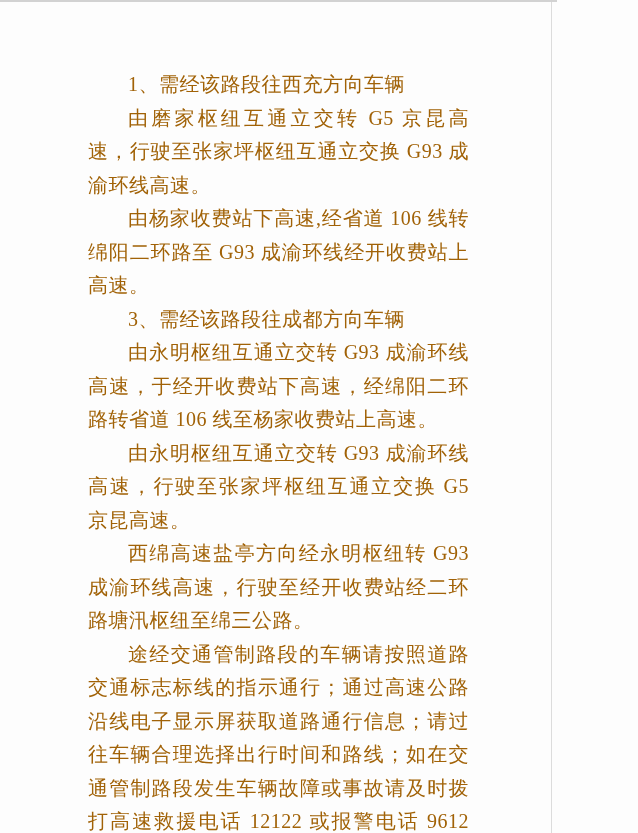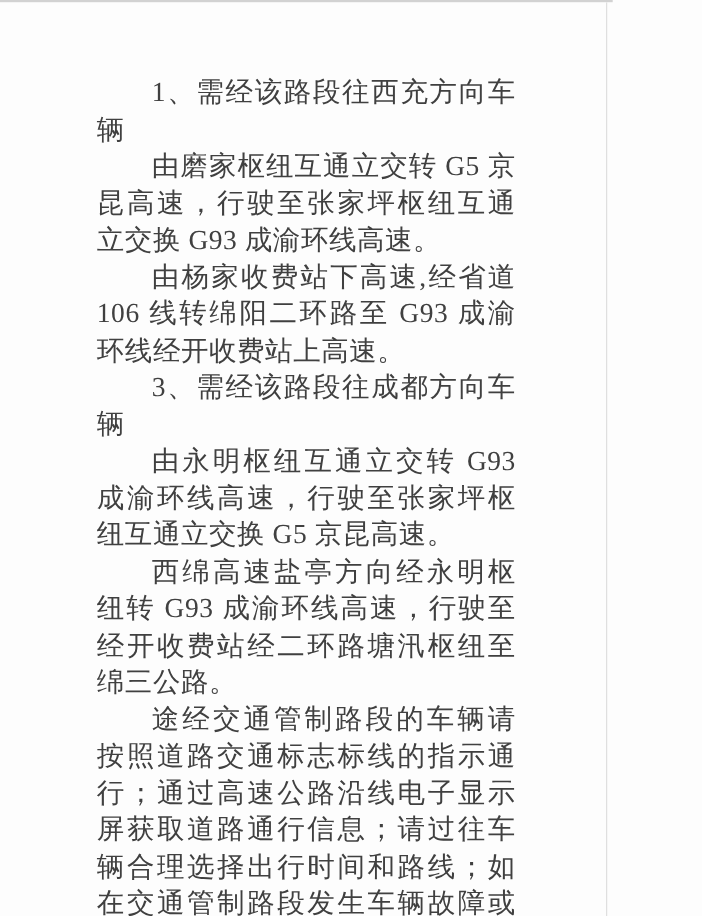--- a/index.html
+++ b/index.html
@@ -9,23 +9,23 @@
   }
   .page {
     position: relative;
     width: 557px;
     height: 833px;
     box-sizing: border-box;
     background: #fdfdfd;
     border-top: 2px solid #d2d2d2;
     padding: 66px 88px 0 88px;
     font-family: "Liberation Serif", "DejaVu Serif", serif;
-    font-size: 25px;
+    font-size: 20px;
     line-height: 33.5px;
-    color: #404040;
+    color: #a16207;
     overflow: hidden;
   }
   .right-edge {
     position: absolute;
     top: 0;
     right: 5px;
     width: 1px;
     height: 833px;
     background: #dcdcdc;
   }
@@ -43,18 +43,19 @@
   }
 </style>
 </head>
 <body>
 
 <div class="page">
   <p class="para">1、需经该路段往西充方向车辆</p>
   <p class="para">由磨家枢纽互通立交转 G5 京昆高速，行驶至张家坪枢纽互通立交换 G93 成渝环线高速。</p>
   <p class="para">由杨家收费站下高速,经省道 106 线转绵阳二环路至 G93 成渝环线经开收费站上高速。</p>
   <p class="para">3、需经该路段往成都方向车辆</p>
+  <p class="para">由永明枢纽互通立交转 G93 成渝环线高速，于经开收费站下高速，经绵阳二环路转省道 106 线至杨家收费站上高速。</p>
   <p class="para">由永明枢纽互通立交转 G93 成渝环线高速，行驶至张家坪枢纽互通立交换 G5 京昆高速。</p>
   <p class="para">西绵高速盐亭方向经永明枢纽转 G93 成渝环线高速，行驶至经开收费站经二环路塘汛枢纽至绵三公路。</p>
   <p class="para">途经交通管制路段的车辆请按照道路交通标志标线的指示通行；通过高速公路沿线电子显示屏获取道路通行信息；请过往车辆合理选择出行时间和路线；如在交通管制路段发生车辆故障或事故请及时拨打高速救援电话 12122 或报警电话 96122。</p>
   <p class="para">特此通告。</p>
   <div class="right-edge"></div>
 </div>
 
 </body></html>

